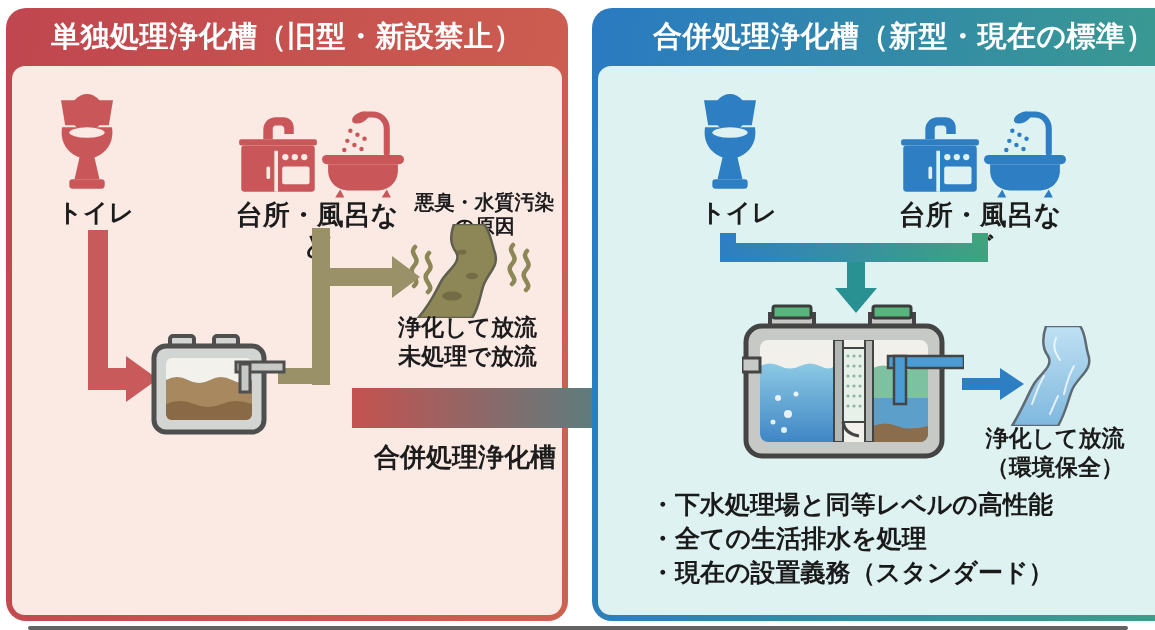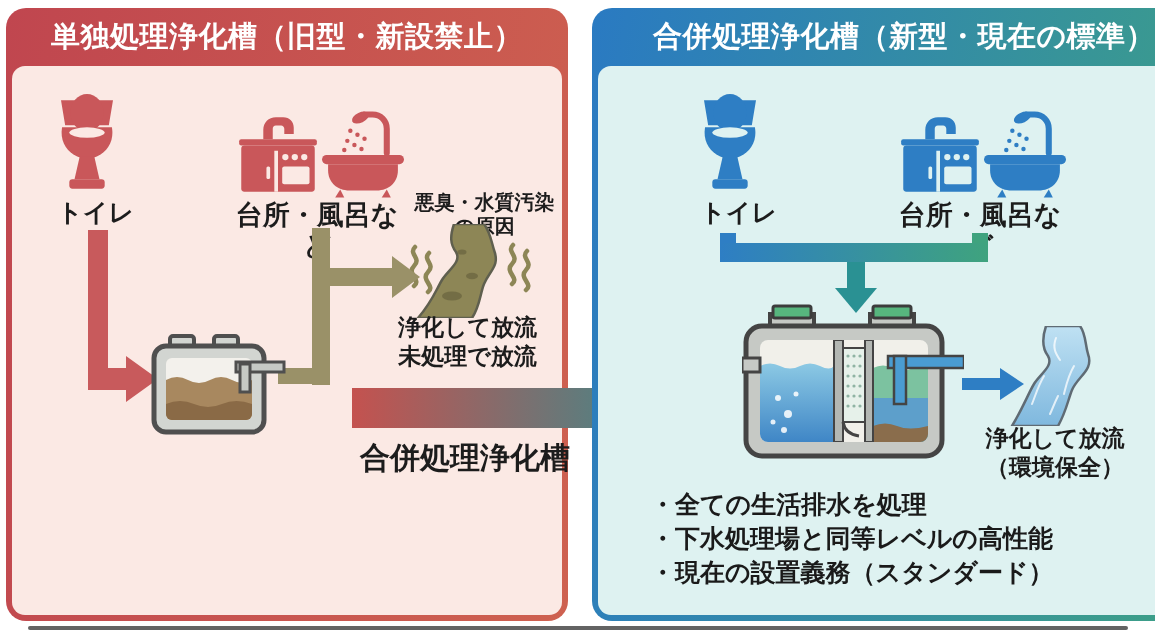--- a/index.html
+++ b/index.html
@@ -21,21 +21,21 @@
   .panel-left .panel-inner{background:#fbe9e4;}
   .panel-right .panel-inner{background:#def2f1;}
   .abs{position:absolute;}
   .lbl{
     position:absolute;color:#1c1c1c;font-weight:700;text-align:center;line-height:1.15;
   }
   .lbl-big{font-size:25px;text-align:right;}
   .lbl-med{font-size:27px;font-family:Liberation Serif, serif;}
   .cap-odor{font-size:20px;line-height:24px;}
   .cap-untreated{font-size:23px;line-height:29px;}
-  .cap-conv{font-size:30px;line-height:35px;}
+  .cap-conv{font-size:26px;line-height:35px;}
   .cap-pure{font-size:23px;line-height:29px;}
   .bullets{position:absolute;color:#1a1a1a;font-weight:700;font-size:25px;line-height:34px;text-align:left;}
   .bottom-strip{position:absolute;left:28px;top:626px;width:1100px;height:4px;background:#3c3c3c;opacity:.8;border-radius:2px;}
   svg{display:block;}
 </style>
 </head>
 <body>
 
 <div id="stage">
 
@@ -293,19 +293,19 @@
       <path d="M58,70 c-4,8 -6,14 -8,18"></path>
     </g>
   </svg>
 
   <div class="lbl cap-pure" style="left:975px;top:424px;width:160px;">
     <span>浄化して放流</span><br>
     <span>（環境保全）</span>
   </div>
 
   <div class="bullets" style="left:650px;top:487px;">
+    <div>・下水処理場と同等レベルの高性能</div>
     <div>・全ての生活排水を処理</div>
-    <div>・下水処理場と同等レベルの高性能</div>
     <div>・現在の設置義務（スタンダード）</div>
   </div>
 
   <div class="bottom-strip"></div>
 </div>
 
 </body></html>

